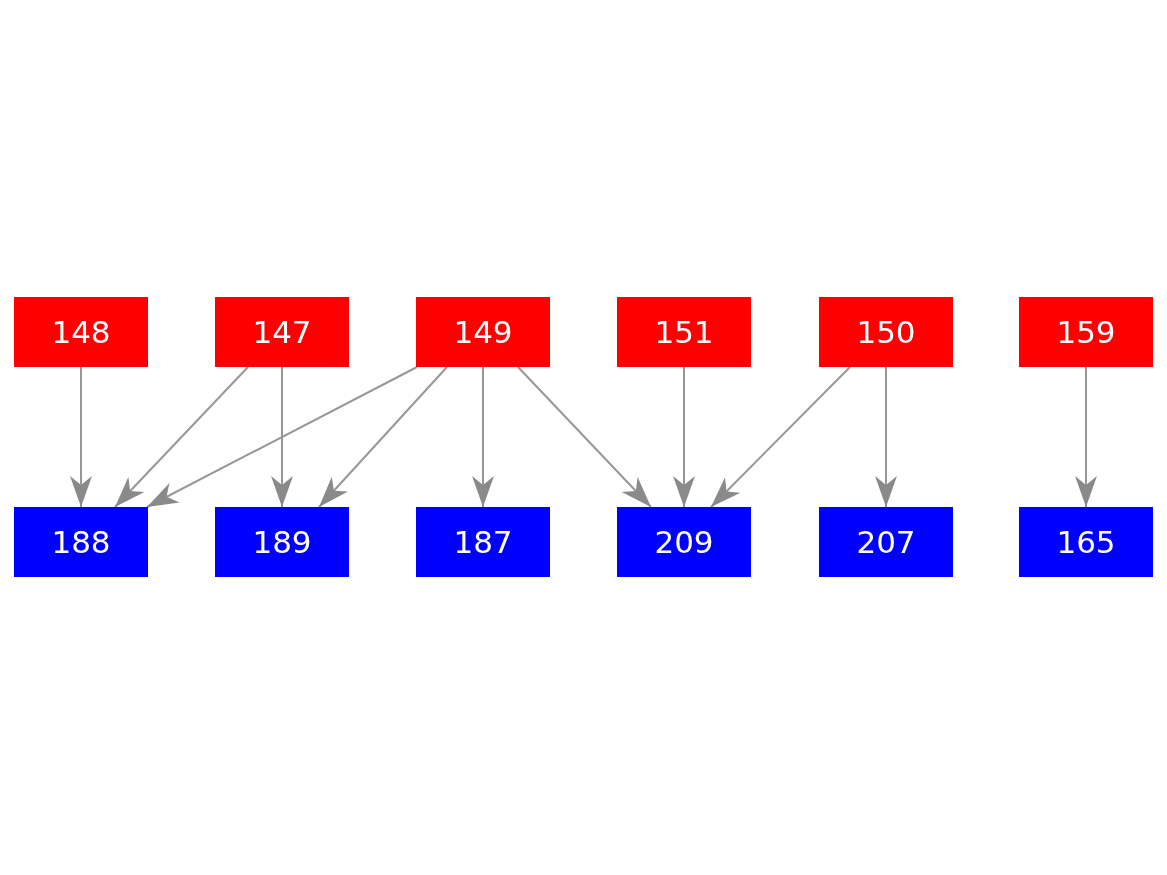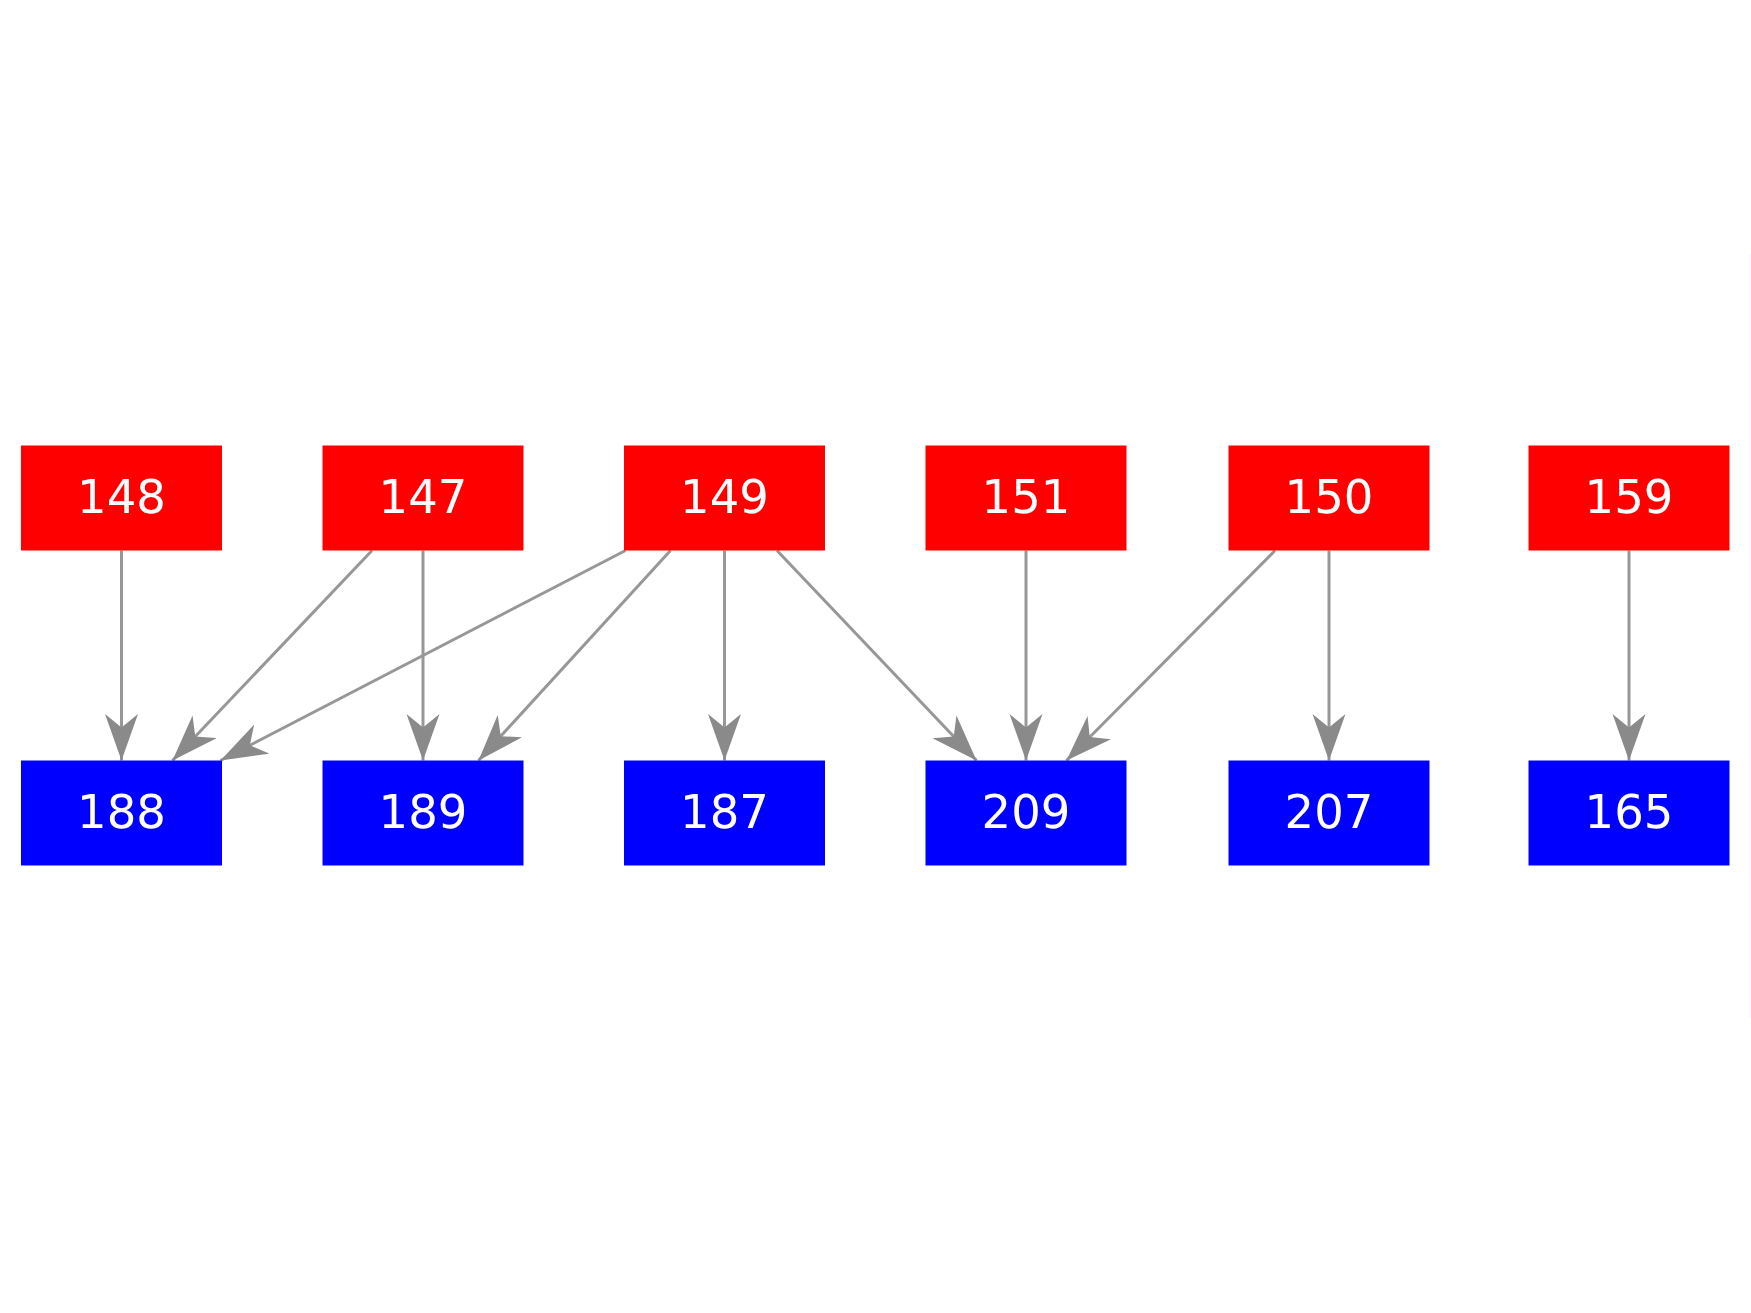--- a/index.html
+++ b/index.html
@@ -8,21 +8,21 @@
     background: #ffffff;
     width: 1167px;
     height: 875px;
     overflow: hidden;
     font-family: "DejaVu Sans", sans-serif;
   }
   .canvas {
     position: relative;
     width: 1167px;
     height: 683px;
-    background: #f0abfc;
+    background: #737373;
   }
   svg { display: block; }
   .node-label {
     font-family: "DejaVu Sans", sans-serif;
     font-size: 31px;
     fill: #ffffff;
   }
 </style>
 </head>
 <body>

